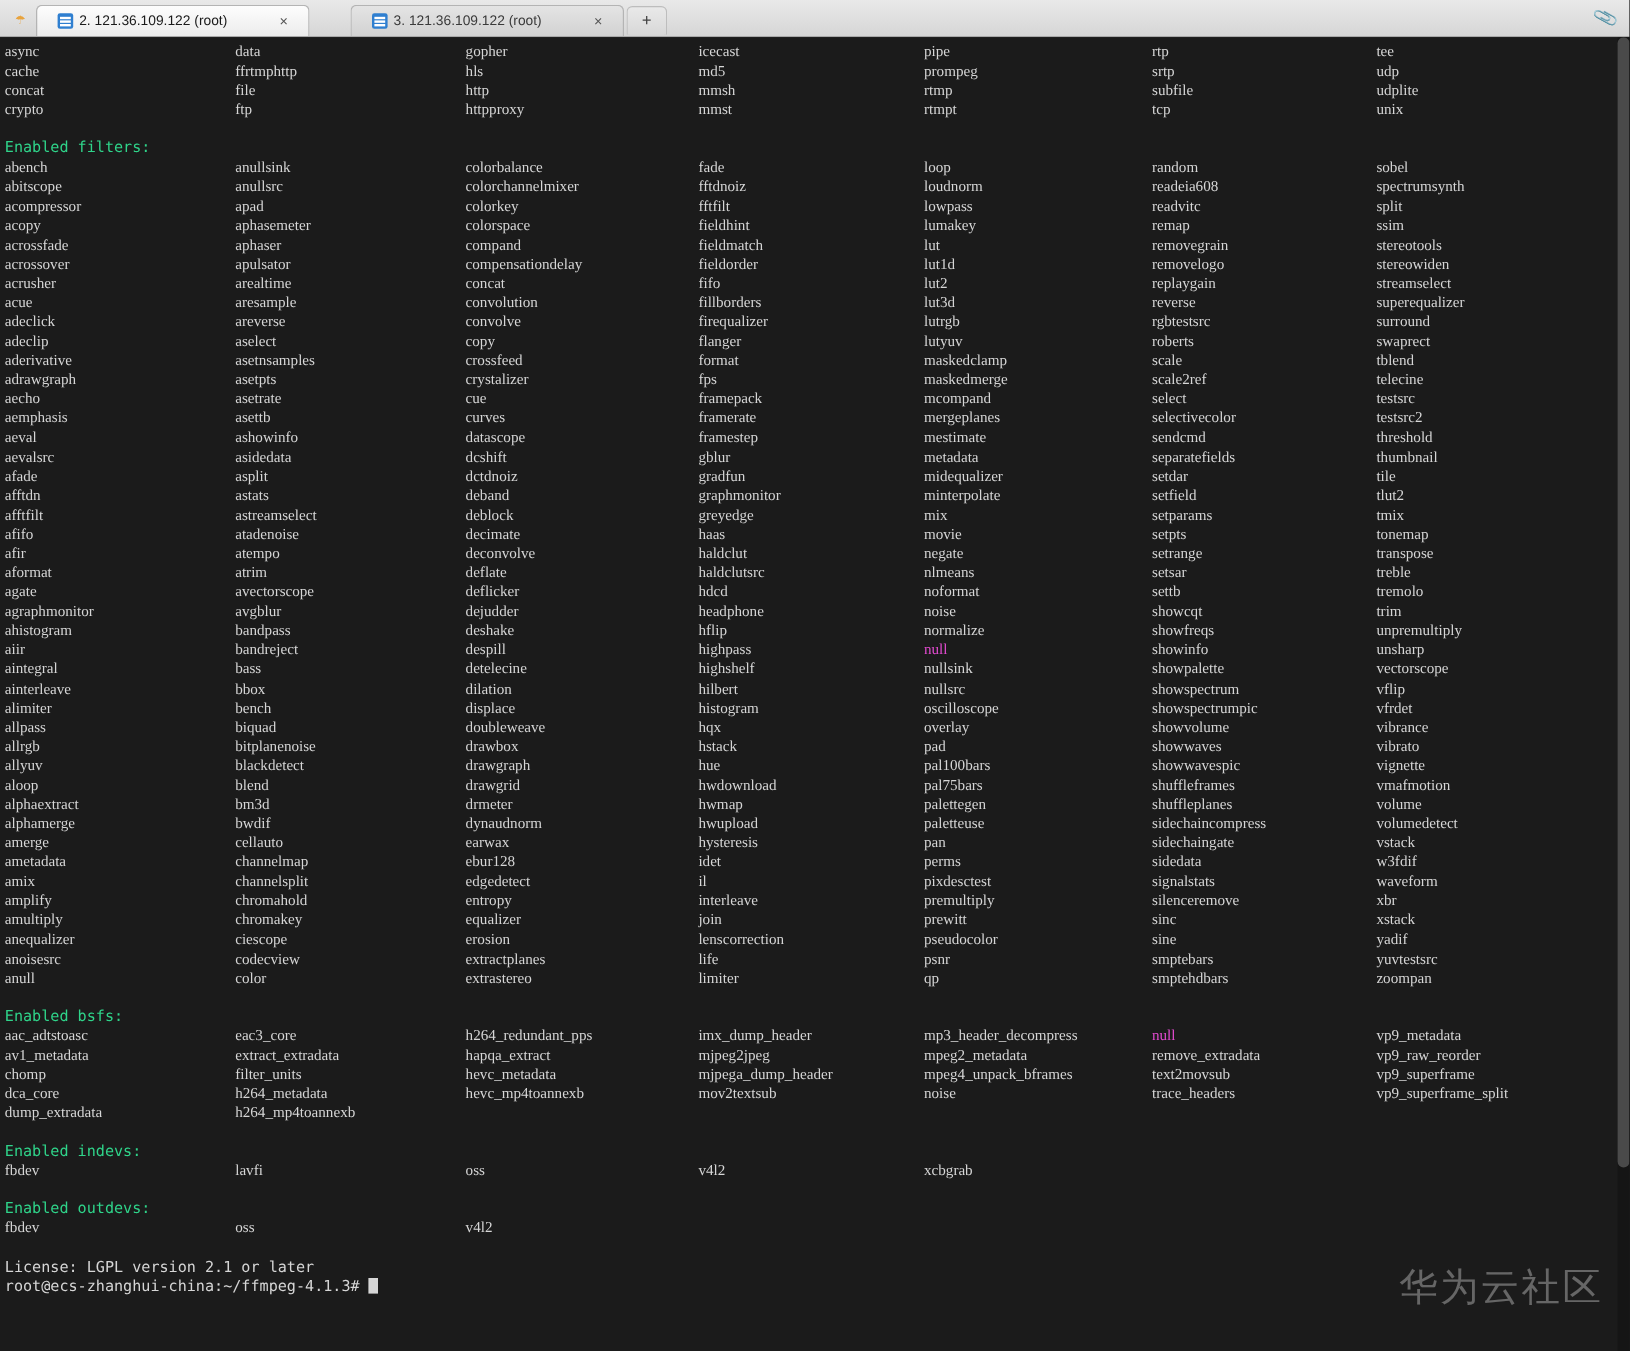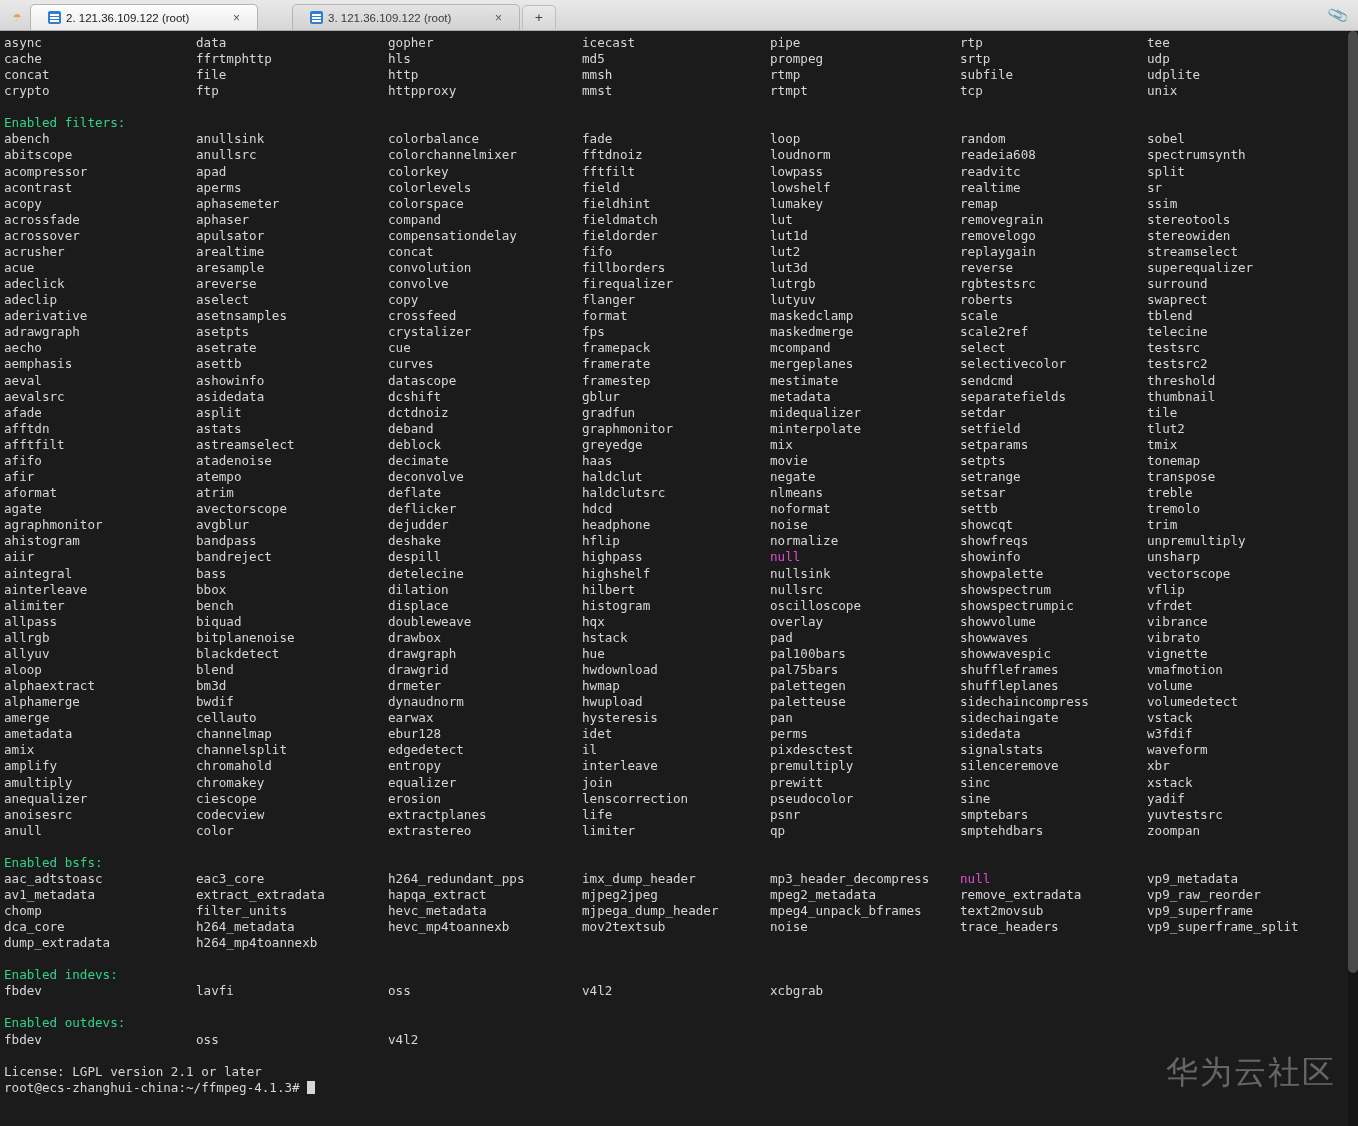--- a/index.html
+++ b/index.html
@@ -106,20 +106,21 @@
     color: #d6d6d6;
     font-size: 12.6px;
     line-height: 16.08px;
     padding: 4px 0 0 2px;
     overflow: hidden;
   }
   .cols {
     display: grid;
     grid-template-columns: 192px 192px 194px 188px 190px 187px 205px;
     padding-left: 2px;
+    font-family: Liberation Serif, serif;
   }
   .cols .cell { white-space: pre; }
   .sect {
     color: #2fd48a;
     white-space: pre;
     padding-left: 2px;
   }
   .gap { height: 16px; }
   .magenta { color: #e44bd1; }
   .prompt-line { white-space: pre; padding-left: 2px; }
@@ -235,29 +236,20 @@
       <div class="cols">
         <span class="cell">acompressor</span>
         <span class="cell">apad</span>
         <span class="cell">colorkey</span>
         <span class="cell">fftfilt</span>
         <span class="cell">lowpass</span>
         <span class="cell">readvitc</span>
         <span class="cell">split</span>
       </div>
       <div class="cols">
-        <span class="cell">acontrast</span>
-        <span class="cell">aperms</span>
-        <span class="cell">colorlevels</span>
-        <span class="cell">field</span>
-        <span class="cell">lowshelf</span>
-        <span class="cell">realtime</span>
-        <span class="cell">sr</span>
-      </div>
-      <div class="cols">
         <span class="cell">acopy</span>
         <span class="cell">aphasemeter</span>
         <span class="cell">colorspace</span>
         <span class="cell">fieldhint</span>
         <span class="cell">lumakey</span>
         <span class="cell">remap</span>
         <span class="cell">ssim</span>
       </div>
       <div class="cols">
         <span class="cell">acrossfade</span>

